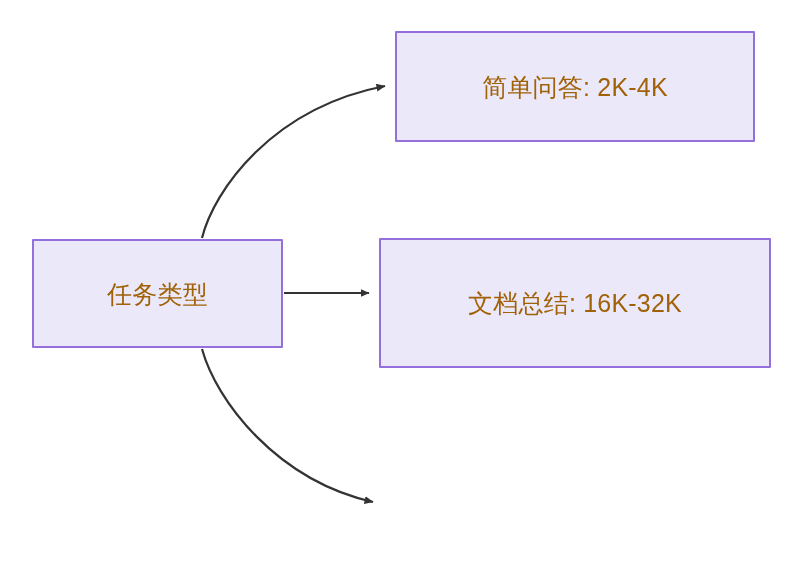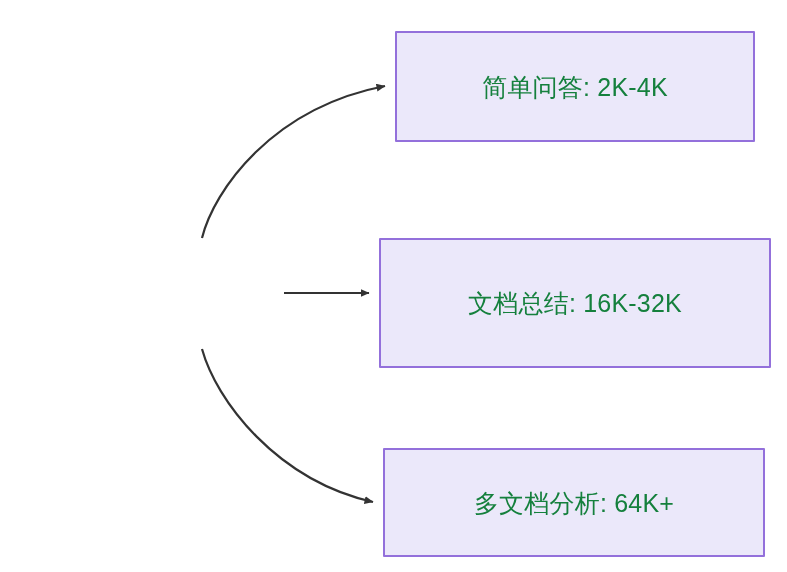--- a/index.html
+++ b/index.html
@@ -30,21 +30,21 @@
     box-sizing: border-box;
     background: #ebe8fa;
     border: 2px solid #9370db;
     border-radius: 1px;
     display: flex;
     align-items: center;
     justify-content: center;
     text-align: center;
   }
   .node-label {
-    color: #15803d;
+    color: #a16207;
     font-size: 25px;
     line-height: 1.2;
     letter-spacing: 0.2px;
     white-space: nowrap;
   }
   
   #node-source       { left: 32px;  top: 239px; width: 251px; height: 109px; }
   #node-simple-qa    { left: 395px; top: 31px;  width: 360px; height: 111px; }
   #node-doc-summary  { left: 379px; top: 238px; width: 392px; height: 130px; }
   #node-multi-doc    { left: 383px; top: 448px; width: 382px; height: 109px; }
@@ -61,26 +61,26 @@
       </marker>
     </defs>
 
     <path d="M202,238 C214,190 272,108 385,86" fill="none" stroke="#333333" stroke-width="2.2" marker-end="url(#arrowhead)"></path>
 
     <path d="M284,293 L369,293" fill="none" stroke="#333333" stroke-width="2.2" marker-end="url(#arrowhead)"></path>
 
     <path d="M202,349 C216,400 276,480 373,502" fill="none" stroke="#333333" stroke-width="2.2" marker-end="url(#arrowhead)"></path>
   </svg>
 
+  <div class="node" id="node-source">
+    <span class="node-label">任务类型</span>
+  </div>
 
   <div class="node" id="node-simple-qa">
     <span class="node-label">简单问答: 2K-4K</span>
   </div>
 
   <div class="node" id="node-doc-summary">
     <span class="node-label">文档总结: 16K-32K</span>
   </div>
 
-  <div class="node" id="node-multi-doc">
-    <span class="node-label">多文档分析: 64K+</span>
-  </div>
 
 </div>
 
 </body></html>

